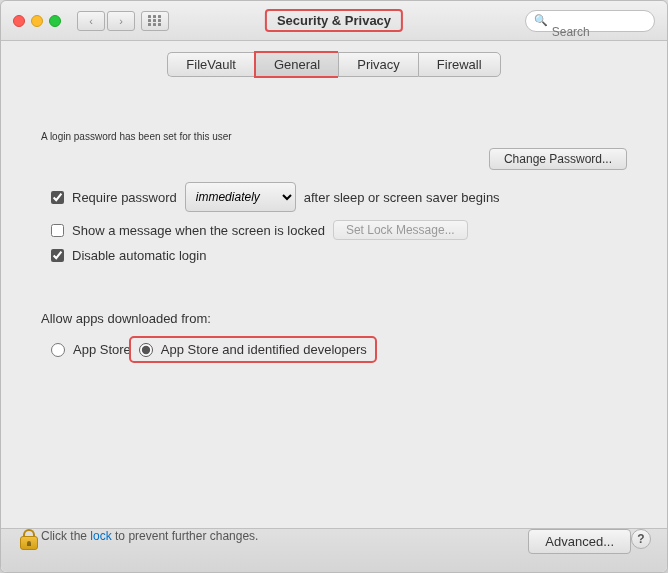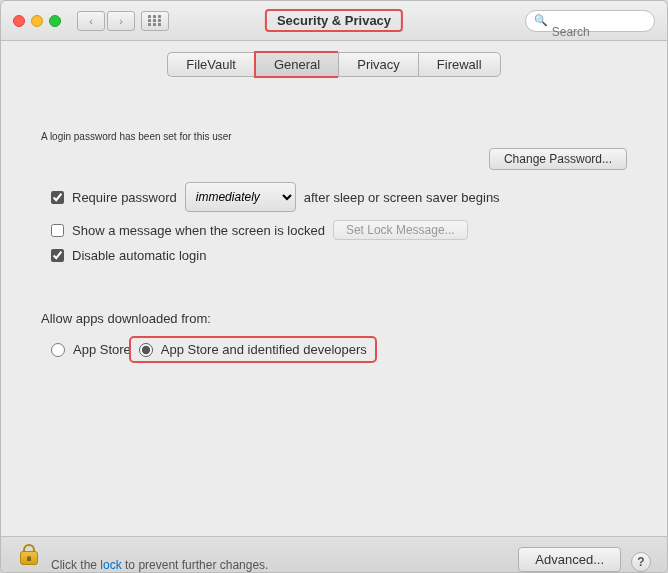--- a/index.html
+++ b/index.html
@@ -308,29 +308,28 @@
 
     .radio-row.highlighted {
       border: 2px solid #e05050;
       border-radius: 5px;
       padding: 4px 8px;
       margin-left: -10px;
     }
 
     
     .bottom-bar {
-      height: 36px;
+      height: 44px;
       background: linear-gradient(180deg, #e0e0e0 0%, #d5d5d5 100%);
       border-top: 1px solid #c0c0c0;
       border-radius: 0 0 6px 6px;
       display: flex;
-      align-items: flex-end;
+      align-items: flex-start;
       padding: 0 16px;
       flex-shrink: 0;
-      gap: 10px;
     }
 
     .lock-icon {
       width: 24px;
       height: 28px;
       display: flex;
       flex-direction: column;
       align-items: center;
       flex-shrink: 0;
     }

